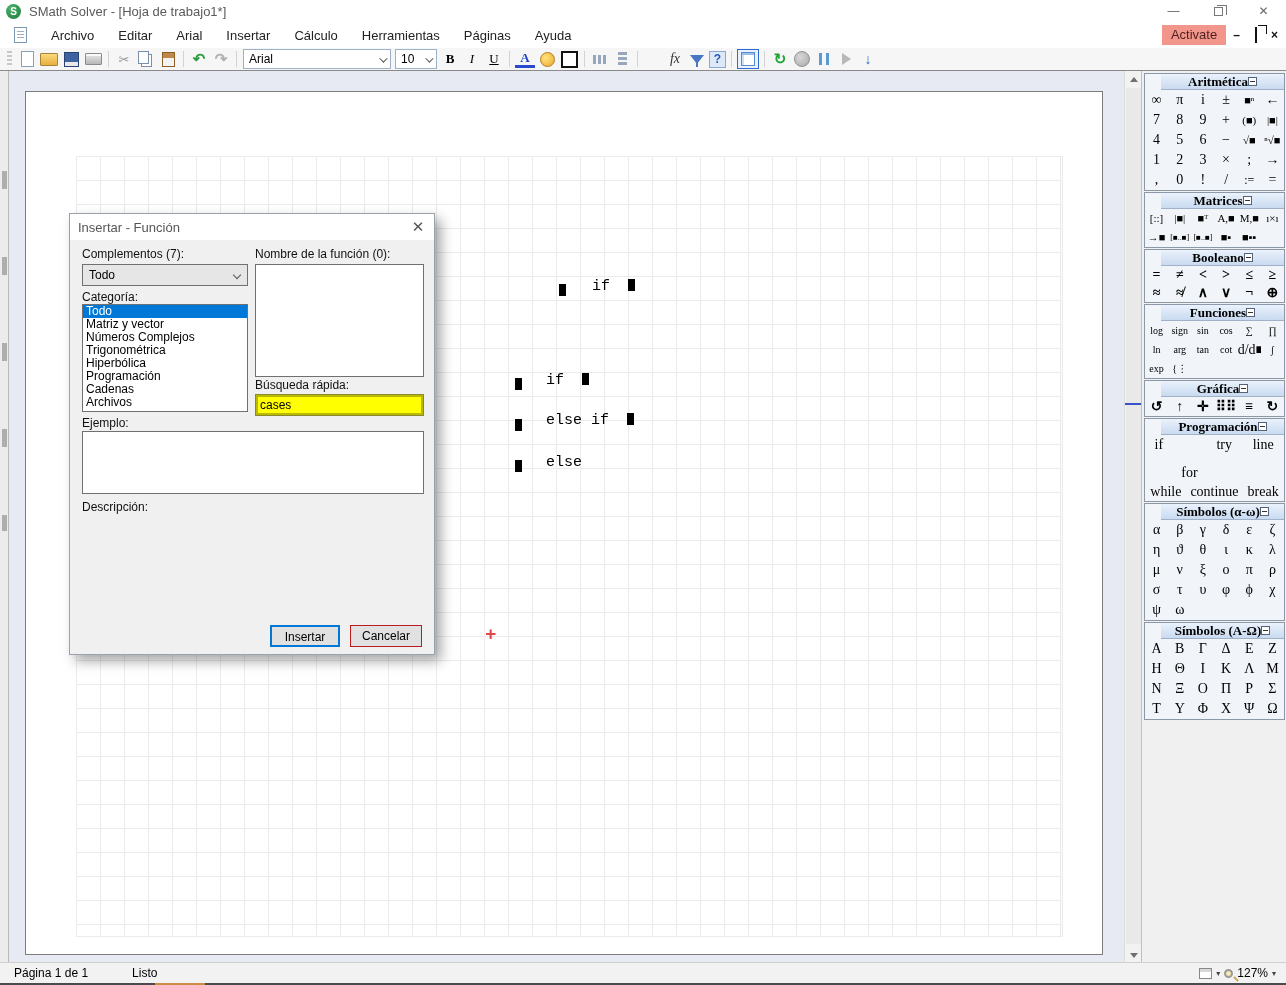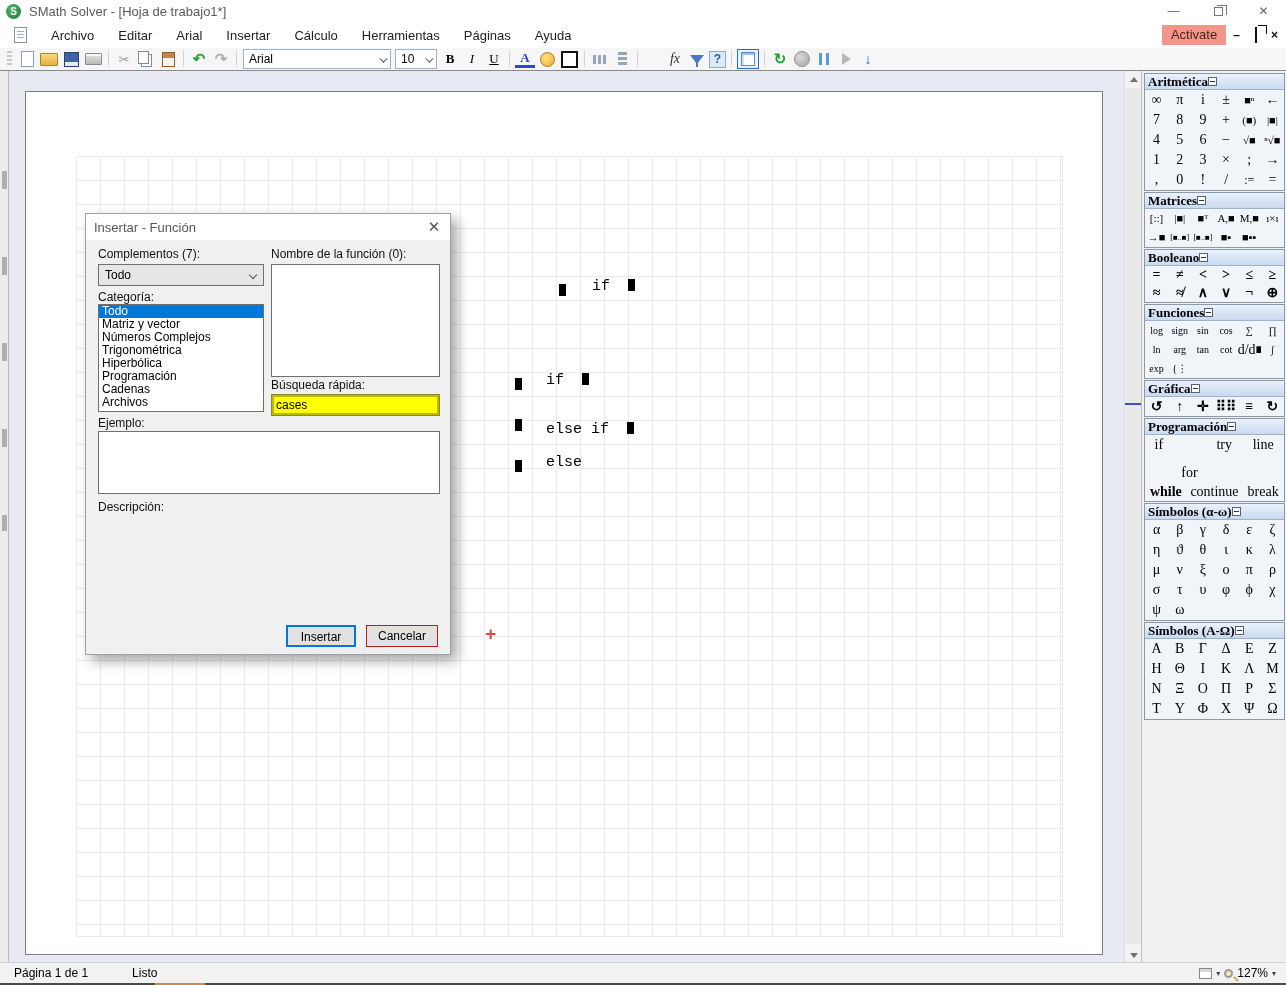--- a/index.html
+++ b/index.html
@@ -83,43 +83,43 @@
   .vs-up { top:0; } .vs-down { bottom:0; }
   .tri-up { width:0; height:0; border-left:4px solid transparent; border-right:4px solid transparent; border-bottom:5px solid #707070; }
   .tri-down { width:0; height:0; border-left:4px solid transparent; border-right:4px solid transparent; border-top:5px solid #707070; }
   .vs-thumb { position:absolute; left:1px; top:17px; width:15px; height:856px; background:#e9e9e9; }
   .vs-mark { position:absolute; left:0; top:332px; width:17px; height:2px; background:#3c52c8; }
 
   
   .palette-strip { position:absolute; left:1141px; top:0; width:145px; height:892px; background:#f0f0f0; border-left:1px solid #c0c0c0; }
   .palettes { position:absolute; left:2px; top:2px; width:141px; }
   .panel { border:1px solid #8b98a8; background:#f1f4f9; margin-bottom:1px; }
-  .panel-header { height:16px; background:linear-gradient(#eaf2fc,#c9daf0); border-bottom:1px solid #9fb2c8; display:flex; align-items:center; justify-content:flex-start; padding:0 3px; font-family:"Liberation Serif",serif; font-weight:bold; font-size:13px; }
+  .panel-header { height:16px; background:linear-gradient(#eaf2fc,#c9daf0); border-bottom:1px solid #9fb2c8; display:flex; align-items:center; justify-content:center; padding:0 3px; font-family:"Liberation Serif",serif; font-weight:bold; font-size:13px;margin-left:16px; }
   .collapse-box { width:9px; height:9px; border:1px solid #54627a; background:#fff; position:relative; }
   .collapse-box::before { content:''; position:absolute; left:1px; top:3px; width:5px; height:1px; background:#333; }
   .pal-grid { display:grid; grid-template-columns:repeat(6,1fr); }
   .pal-grid .pcell { height:20px; line-height:20px; text-align:center; font-family:"Liberation Serif",serif; font-size:14px; cursor:default; overflow:hidden; }
   .pal-fn .pcell { font-size:10px; height:19px; line-height:19px; }
   .pal-mx .pcell { font-size:11px; height:19px; line-height:19px; }
   .pal-bool .pcell { font-weight:bold; height:18px; line-height:18px; }
   .pal-gr .pcell { font-size:14px; font-weight:bold; height:19px; line-height:19px; }
   .pal-prog { display:flex; flex-wrap:wrap; }
   .pal-prog .pcell { height:19px; line-height:19px; text-align:center; font-family:"Liberation Serif",serif; font-size:14px; }
   .pal-prog .pcell:nth-child(1){width:20%;} .pal-prog .pcell:nth-child(2){width:24%;margin-top:28px;}
   .pal-prog .pcell:nth-child(3){width:26%;} .pal-prog .pcell:nth-child(4){width:30%;}
-  .pal-prog .pcell:nth-child(5){width:30%;font-weight:bold;} .pal-prog .pcell:nth-child(6){width:40%;}
+  .pal-prog .pcell:nth-child(5){width:30%;} .pal-prog .pcell:nth-child(6){width:40%;}
   .pal-prog .pcell:nth-child(7){width:30%;}
   .pcell[data-name="nth-root-icon"], .pcell[data-name="square-root-icon"] { font-size:11px; }
   .pcell[data-name="power-icon"], .pcell[data-name="parentheses-icon"], .pcell[data-name="absolute-value-icon"] { font-size:11px; }
   .pcell[data-name="range-icon"], .pcell[data-name="range-step-icon"] { font-size:8px; }
   .pcell[data-name="derivative-icon"] { font-size:14px; }
   .pcell[data-name="definition-icon"] { font-size:12px; }
 
   
-  .dialog { position:absolute; left:85px; top:213px; width:366px; height:442px; background:#f0f0f0; border:1px solid #99a2ac; box-shadow:6px 6px 12px rgba(0,0,0,.35); z-index:20; }
+  .dialog { position:absolute; left:69px; top:213px; width:366px; height:442px; background:#f0f0f0; border:1px solid #99a2ac; box-shadow:6px 6px 12px rgba(0,0,0,.35); z-index:20; }
   .dlg-title { height:26px; background:#fff; display:flex; align-items:center; font-size:13px; color:#555; padding-left:8px; position:relative; }
   .dlg-close { position:absolute; right:0; top:0; width:32px; height:26px; display:flex; align-items:center; justify-content:center; font-size:15px; color:#555; }
   .dlg-label { position:absolute; font-size:12px; color:#111; }
   .dlg-combo { position:absolute; left:12px; top:50px; width:166px; height:22px; background:#e6e6e6; border:1px solid #707070; font-size:12px; display:flex; align-items:center; padding-left:6px; }
   .dlg-combo .chev2 { position:absolute; right:7px; top:7px; width:6px; height:6px; border-right:1.4px solid #555; border-bottom:1.4px solid #555; transform:rotate(45deg); }
   .cat-list { position:absolute; left:12px; top:90px; width:166px; height:108px; background:#fff; border:1px solid #707070; overflow:hidden; }
   .cat-list .litem { display:block; font-size:12px; height:13px; line-height:13px; padding-left:3px; white-space:nowrap; }
   .cat-list .litem.sel { background:#0078d7; color:#fff; }
   .fn-list { position:absolute; left:185px; top:50px; width:169px; height:113px; background:#fff; border:1px solid #707070; }
   .search-input { position:absolute; left:185px; top:180px; width:169px; height:22px; background:#ffff00; border:1px solid #8a8a2a; outline:2px solid #b9b900; outline-offset:-3px; font-size:12px; font-family:"Liberation Sans",sans-serif; padding-left:4px; }
@@ -234,21 +234,21 @@
 
     <div class="mline" style="left:529px;top:190px;" data-name="if-expression-small">
       <span data-name="if-keyword">if</span>&nbsp;&nbsp;<span class="ph" data-name="placeholder-icon"></span>
     </div>
     <div class="mline" style="left:550px;top:212px;" data-name="if-expression-small-body"><span class="ph" data-name="placeholder-icon"></span></div>
 
     <div class="mline" style="left:483px;top:284px;" data-name="if-expression-condition">
       <span data-name="if-keyword">if</span>&nbsp;&nbsp;<span class="ph" data-name="placeholder-icon"></span>
     </div>
     <div class="mline" style="left:506px;top:306px;" data-name="if-branch-body"><span class="ph" data-name="placeholder-icon"></span></div>
-    <div class="mline" style="left:483px;top:333px;" data-name="else-if-condition">
+    <div class="mline" style="left:483px;top:324px;" data-name="else-if-condition">
       <span data-name="else-if-keyword">else if</span>&nbsp;&nbsp;<span class="ph" data-name="placeholder-icon"></span>
     </div>
     <div class="mline" style="left:506px;top:347px;" data-name="else-if-branch-body"><span class="ph" data-name="placeholder-icon"></span></div>
     <div class="mline" style="left:483px;top:366px;" data-name="else-keyword-line">
       <span data-name="else-keyword">else</span>
     </div>
     <div class="mline" style="left:506px;top:388px;" data-name="else-branch-body"><span class="ph" data-name="placeholder-icon"></span></div>
 
     <div class="cursor-plus" style="left:476px;top:553px;" data-name="insertion-cursor">+</div>
   </div>

